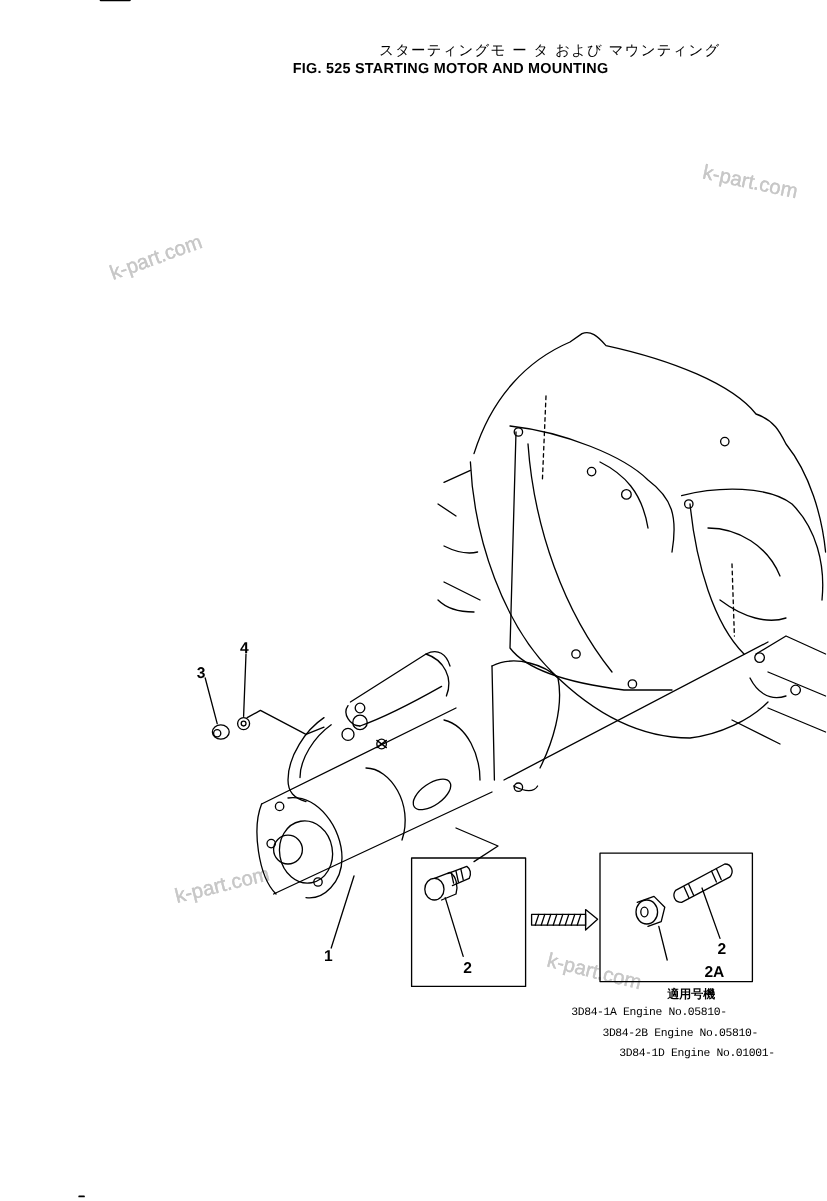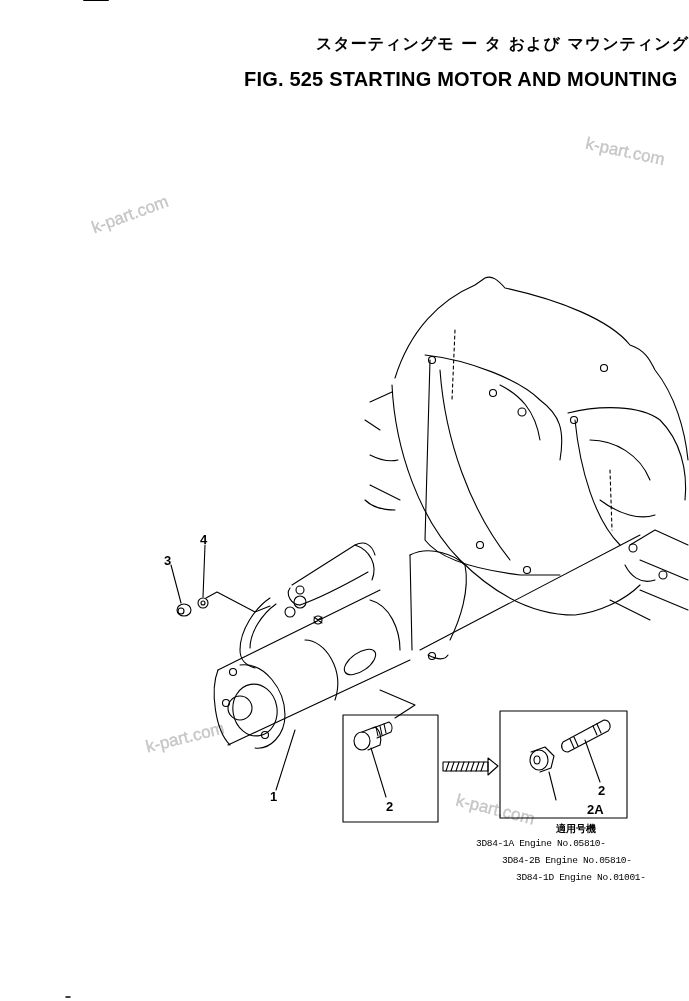--- a/index.html
+++ b/index.html
@@ -1,19 +1,19 @@
 <!DOCTYPE html>
 <html><head>
 <meta charset="utf-8">
 <style>
   html, body { margin:0; padding:0; background:#ffffff; }
   body { width:689px; height:1001px; position:relative; overflow:hidden; font-family:"Liberation Sans", sans-serif; color:#000; }
   .abs { position:absolute; }
-  .title-jp { left:316px; top:34px; font-size:16px; font-weight:bold; letter-spacing:1px; white-space:nowrap; font-family:"DejaVu Sans", sans-serif; }
-  .title-en { left:244px; top:68px; font-size:20px; font-weight:bold; letter-spacing:0.2px; white-space:nowrap; }
+  .title-jp { left:316px; top:34px; font-size:12px; font-weight:normal; letter-spacing:1px; white-space:nowrap; font-family:"DejaVu Sans", sans-serif; }
+  .title-en { left:244px; top:50px; font-size:12px; font-weight:bold; letter-spacing:0.2px; white-space:nowrap; }
   .callout { font-size:13px; font-weight:bold; font-family:"Liberation Sans", sans-serif; }
   .watermark { color:#c8c8c8; font-size:17px; white-space:nowrap; font-family:"Liberation Sans", sans-serif; -webkit-text-stroke:0.3px #bdbdbd; }
   .applic-head { left:556px; top:822px; font-size:10px; font-weight:bold; font-family:"DejaVu Sans", sans-serif; }
   .applic-row { font-size:9.5px; font-family:"Liberation Mono", monospace; white-space:nowrap; letter-spacing:-0.3px; }
   svg.drawing { position:absolute; left:0; top:0; }
 </style>
 </head>
 <body>
 
 <div class="abs title-jp">スターティングモ ー タ および マウンティング</div>

